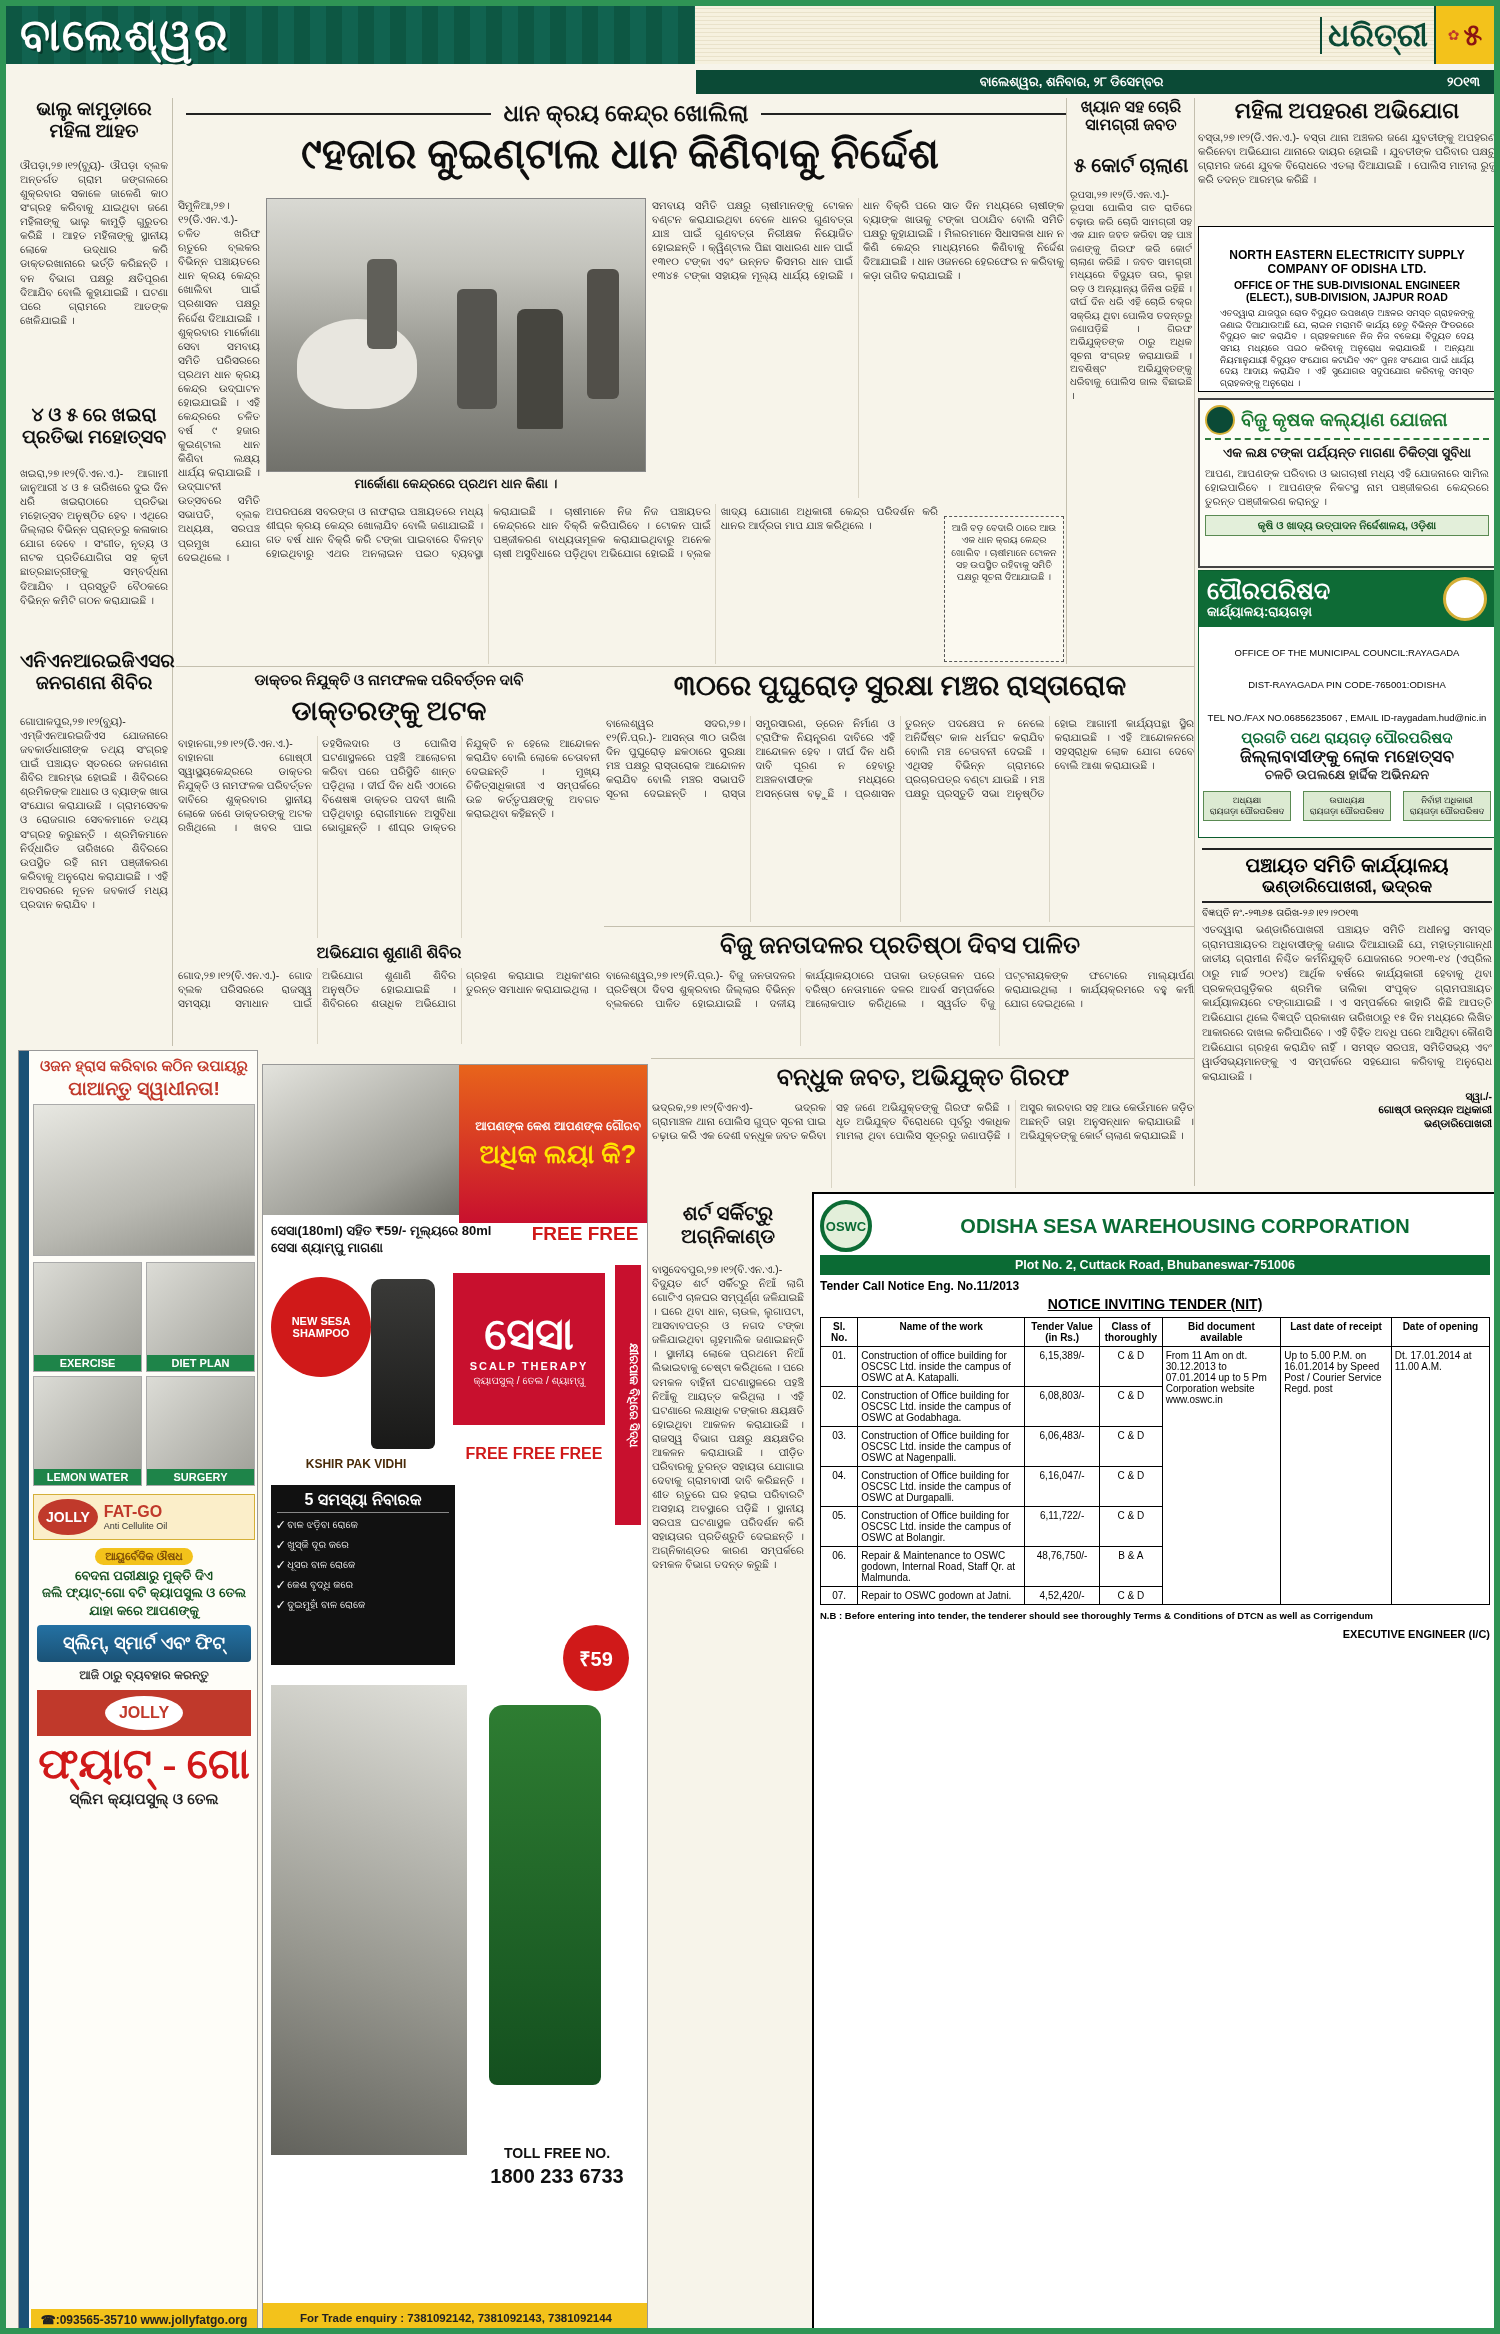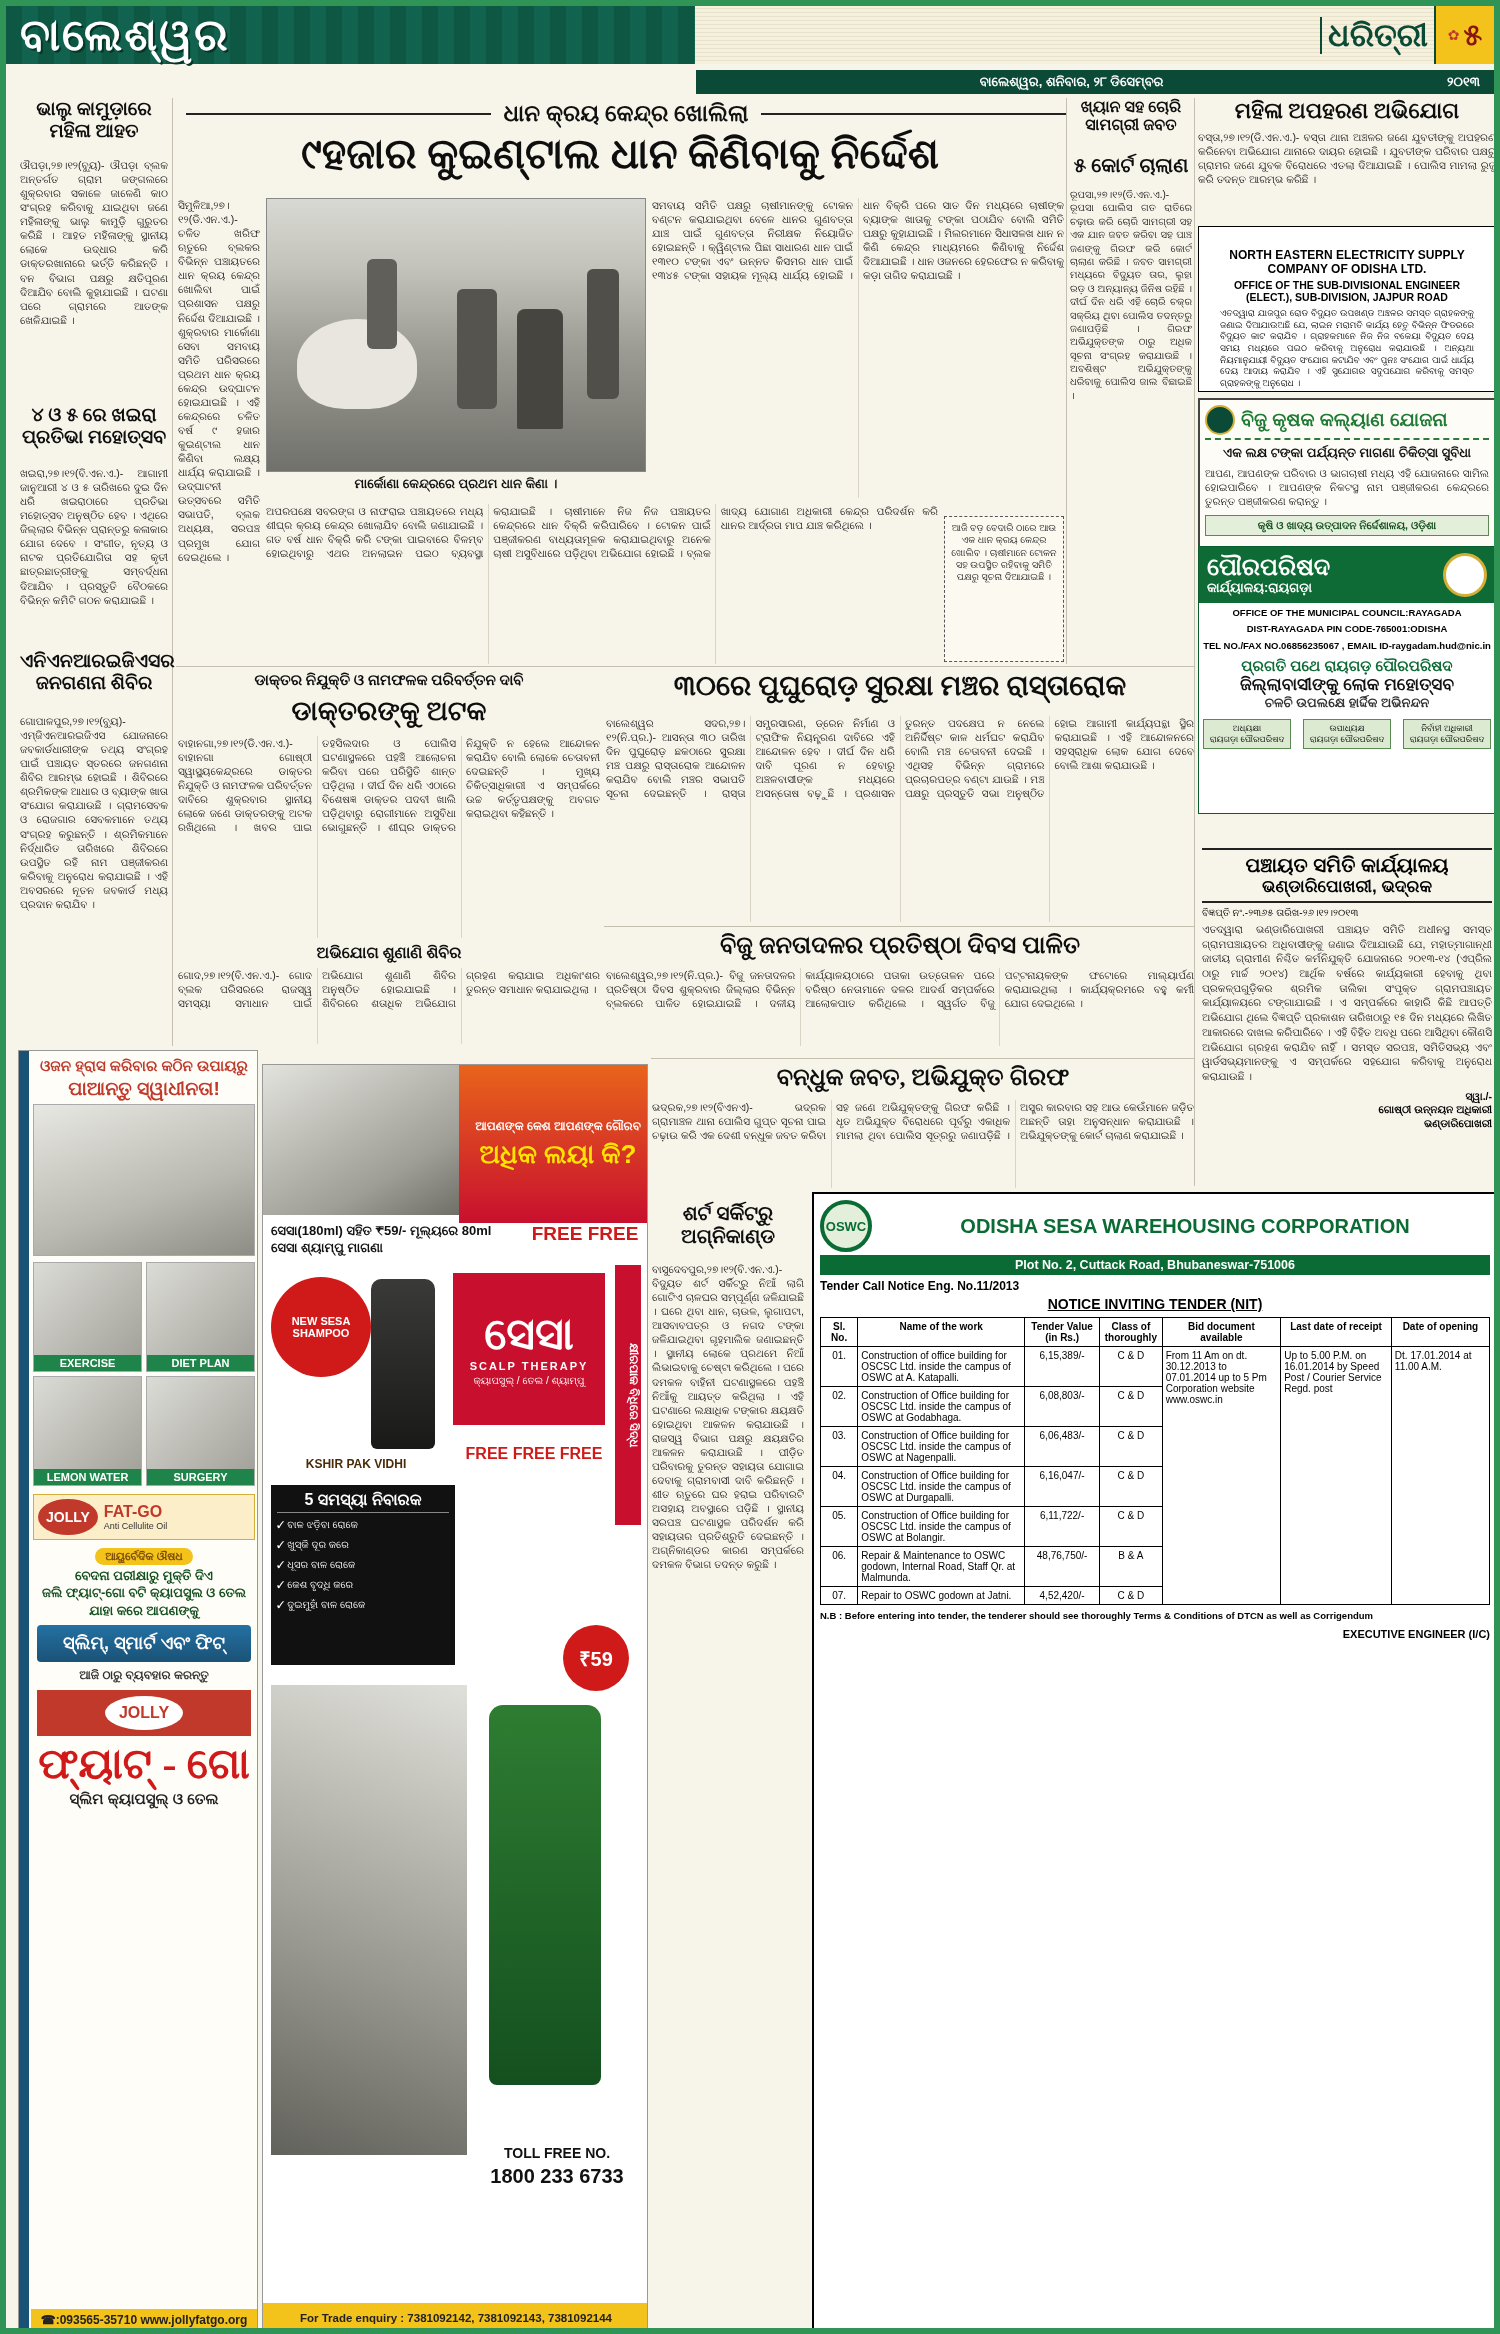--- a/index.html
+++ b/index.html
@@ -63,26 +63,26 @@
   #nesco .bd{font-size:9px;line-height:1.3;text-align:justify;margin-top:4px;}
   #nesco .sg{font-size:10px;font-weight:bold;text-align:right;line-height:1.25;margin-top:3px;}
   #krushak{left:1192px;top:392px;width:298px;height:170px;border:2px solid #444;background:#fdfcf6;padding:5px;overflow:hidden;}
   #krushak .hdr{display:flex;align-items:center;gap:6px;border-bottom:2px dashed #2f7a3c;padding-bottom:3px;}
   #krushak .logo{width:26px;height:26px;border-radius:50%;background:#0b4a36;border:2px solid #d4af37;}
   #krushak .ttl{font-size:19px;font-weight:bold;color:#1e7a34;}
   #krushak .sub{font-size:13px;font-weight:bold;text-align:center;margin:5px 0;color:#111;}
   #krushak .bd{font-size:10.5px;line-height:1.35;text-align:justify;color:#222;}
   #krushak .ftr{margin-top:6px;background:#e3efda;border:1px solid #5a8a52;font-size:10.5px;font-weight:bold;
                 color:#14501f;text-align:center;padding:3px;}
-  #raya{left:1192px;top:540px;width:298px;height:268px;border:1px solid #0b5c2e;background:#fff;overflow:hidden;}
+  #raya{left:1192px;top:564px;width:298px;height:268px;border:1px solid #0b5c2e;background:#fff;overflow:hidden;}
   #raya .bar{background:#0e6b36;color:#fff;padding:6px 8px;display:flex;justify-content:space-between;align-items:center;}
   #raya .bar .b1{font-size:24px;font-weight:bold;line-height:1.05;}
   #raya .bar .b2{font-size:13px;font-weight:bold;}
   #raya .emb{width:38px;height:38px;border-radius:50%;background:#fff;border:3px solid #d4af37;}
-  #raya .of{font-size:9.5px;font-weight:bold;text-align:center;line-height:1.3;margin-top:4px;padding:0 4px;}
+  #raya .of{font-size:9.5px;font-weight:normal;text-align:center;line-height:1.3;margin-top:20px;padding:0 4px;}
   #raya .l1{font-size:15px;font-weight:bold;text-align:center;color:#0e6b36;margin-top:5px;}
   #raya .l2{font-size:17px;font-weight:bold;text-align:center;color:#111;}
   #raya .l3{font-size:13px;font-weight:bold;text-align:center;color:#333;}
   #raya .sigs{display:flex;gap:12px;margin:8px 4px 0 4px;}
   #raya .sig{flex:1;background:#dcead2;border:1px solid #5a8a52;font-size:8.5px;text-align:center;padding:3px 1px;line-height:1.3;}
   #panch{left:1192px;top:840px;width:298px;height:332px;padding:2px 4px;overflow:hidden;}
   #panch .t1{font-size:20px;font-weight:bold;text-align:center;border-top:2px solid #222;padding-top:4px;}
   #panch .t2{font-size:17px;font-weight:bold;text-align:center;border-bottom:2px solid #222;padding-bottom:4px;}
   #panch .ref{font-size:10px;margin-top:4px;}
   #panch .bd{font-size:10.5px;line-height:1.4;text-align:justify;margin-top:3px;color:#1c1c1c;}

